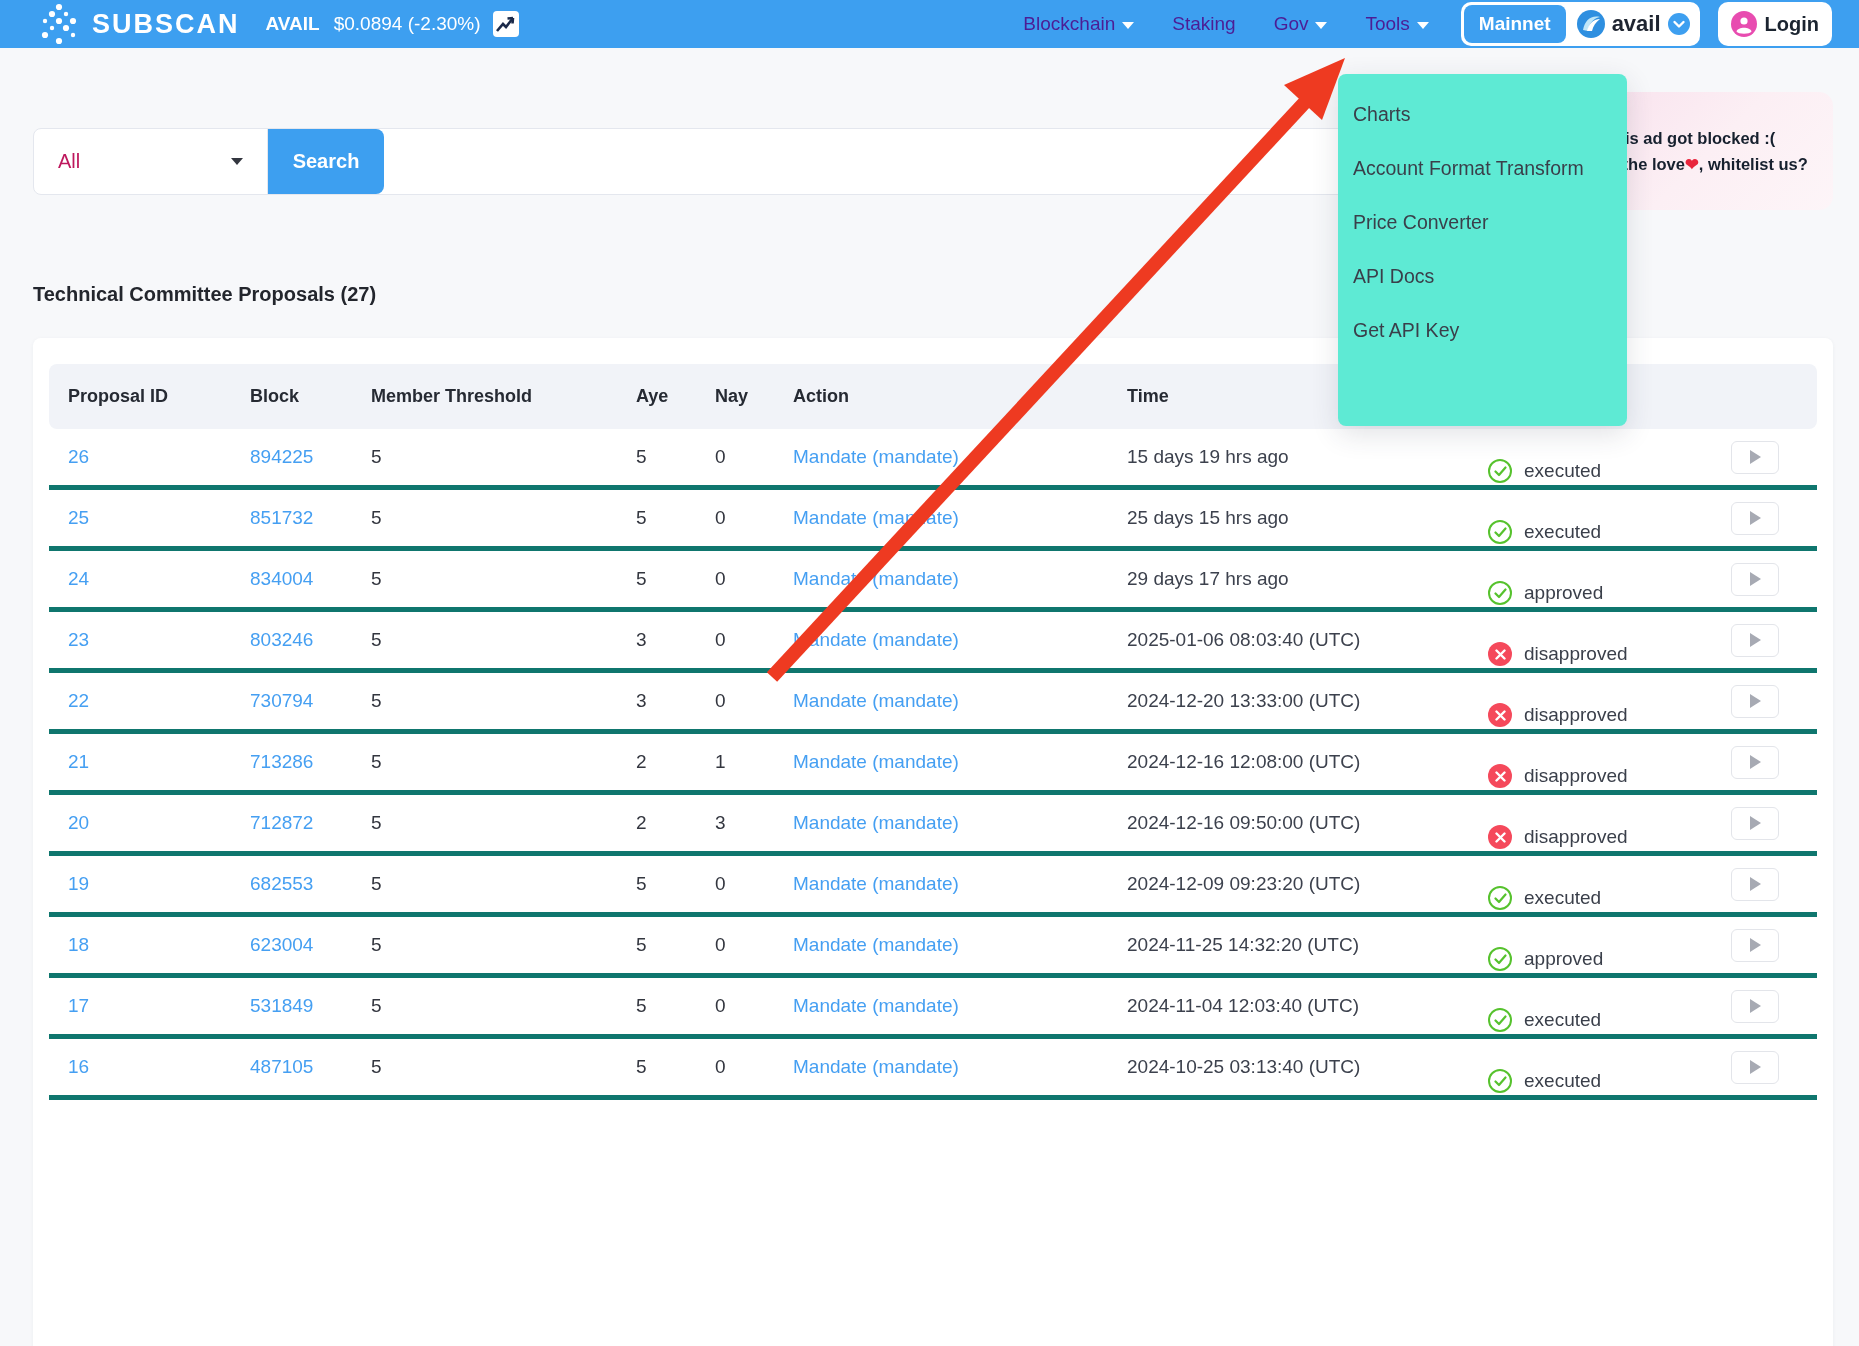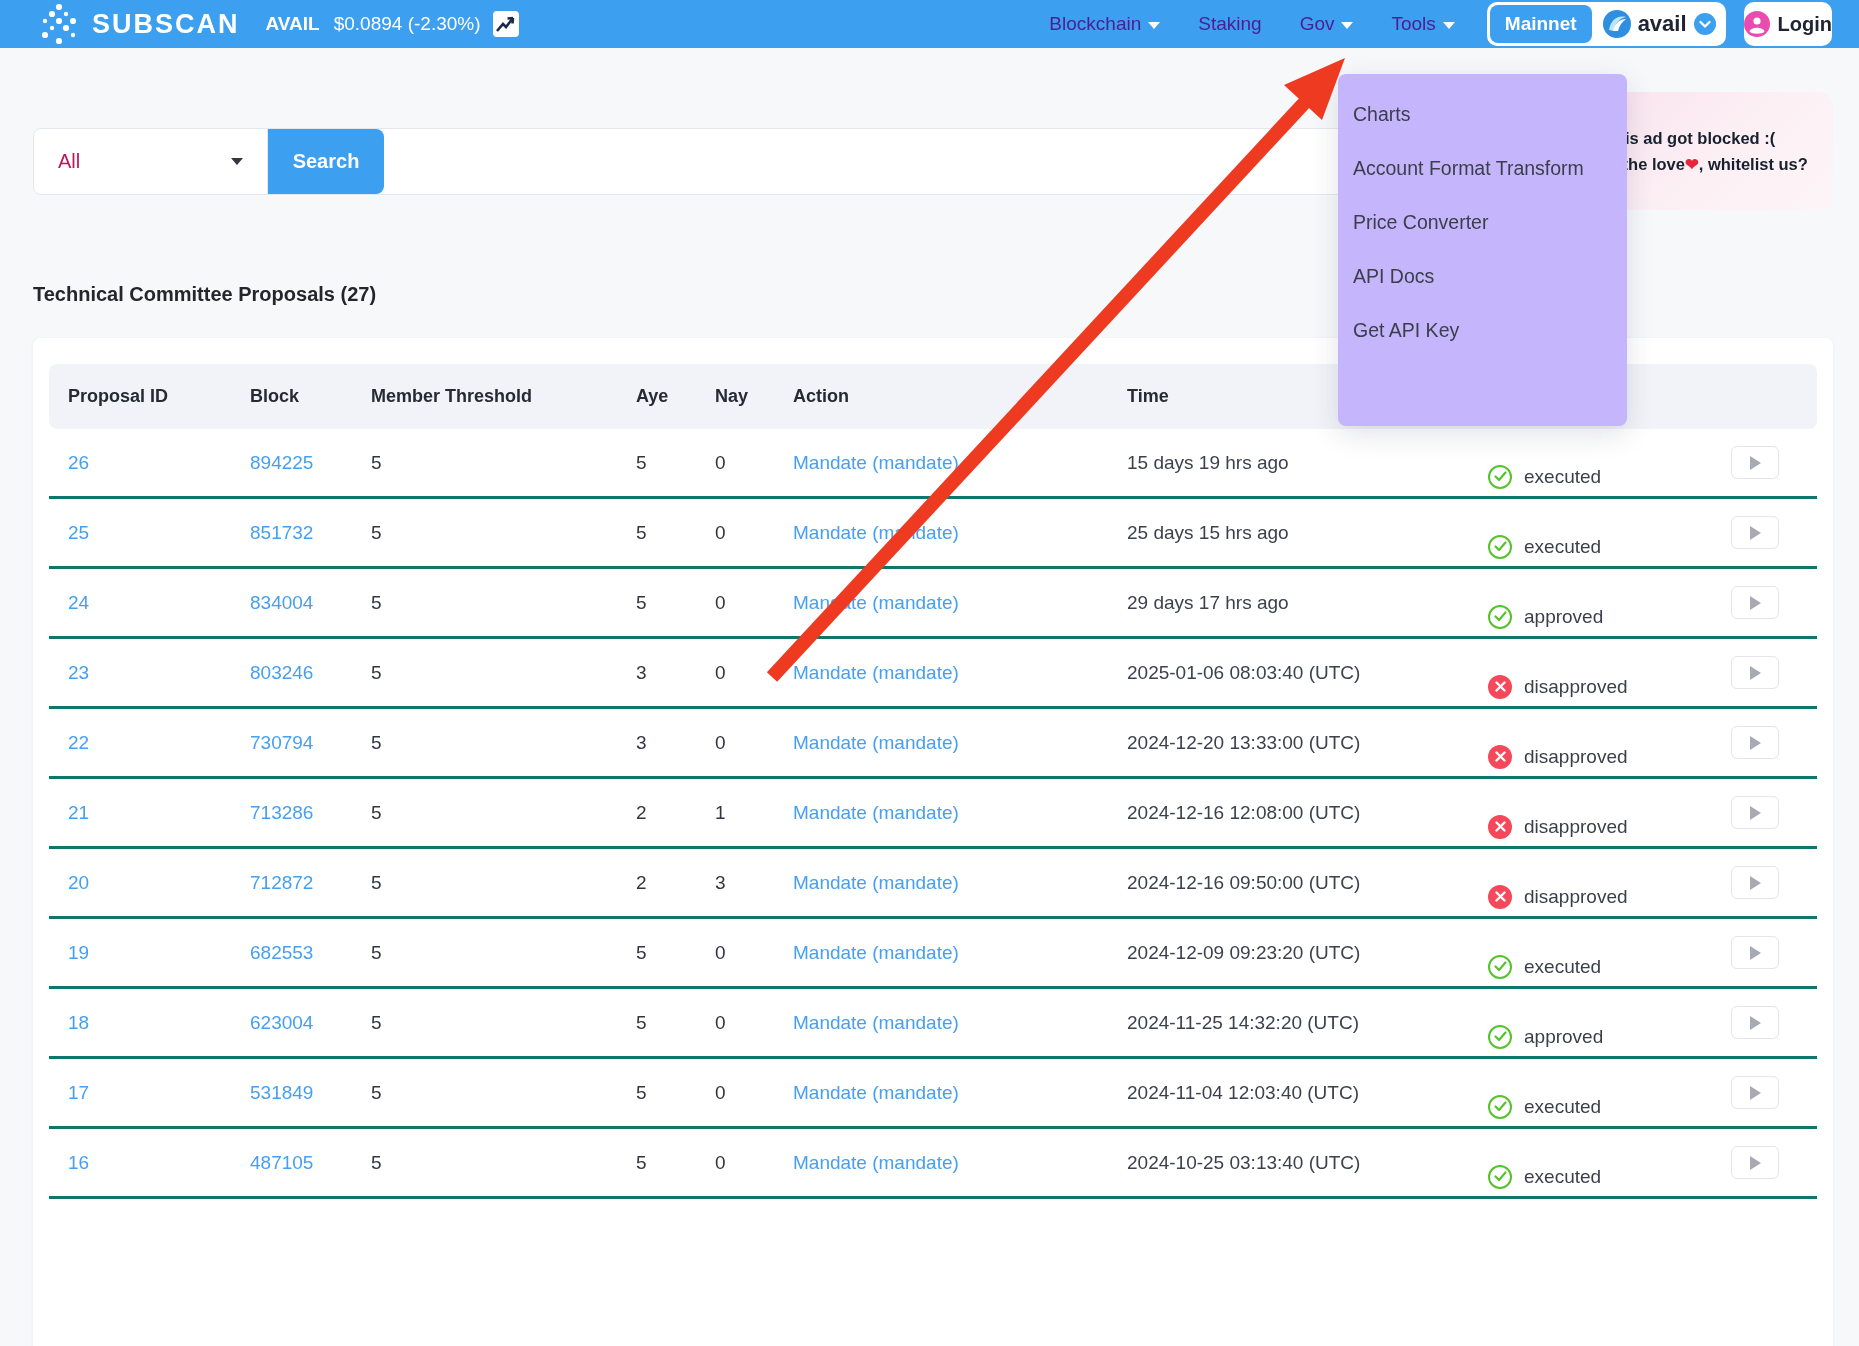--- a/index.html
+++ b/index.html
@@ -19,21 +19,21 @@
   .nav-item { color:#4c1d95; font-size:19px; display:flex; align-items:center; gap:7px; cursor:pointer; }
   .caret-w { width:0; height:0; border-left:6px solid transparent; border-right:6px solid transparent;
              border-top:7px solid #fff; margin-top:2px; }
   .net-pill { display:flex; align-items:center; background:#fff; border-radius:10px; height:44px;
               margin-left:32px; padding-right:10px; }
   .net-btn { background:#3D9FF0; color:#fff; font-size:19px; font-weight:700; border:none;
              border-radius:8px; height:38px; padding:0 15px; margin:3px; cursor:pointer; }
   .avail-wrap { display:flex; align-items:center; gap:7px; margin-left:8px; cursor:pointer; }
   .avail-label { font-size:22px; font-weight:800; color:#1E2430; }
   .login-pill { display:flex; align-items:center; background:#fff; border-radius:10px; height:44px;
-                margin-left:18px; margin-right:27px; padding:0 0; gap:8px; cursor:pointer; }
+                margin-left:18px; margin-right:27px; padding:0 13px; gap:8px; cursor:pointer; }
   .login-label { font-size:20px; font-weight:700; color:#1B2430; }
 
   
   .search-bar { position:absolute; left:33px; top:128px; width:1372px; height:67px;
                 display:flex; background:#fff; border:1px solid #E4E7EE; border-radius:8px; z-index:10; }
   .filter-select { width:234px; display:flex; align-items:center; justify-content:space-between;
                    padding:0 24px; border-right:1px solid #E4E7EE; cursor:pointer; }
   .filter-value { font-size:20px; color:#be185d; }
   .caret-d { width:0; height:0; border-left:6px solid transparent; border-right:6px solid transparent;
              border-top:7px solid #33363F; }
@@ -44,35 +44,35 @@
                 border-radius:0 8px 8px 0; cursor:pointer; font-family:"Liberation Sans", sans-serif; }
 
   
   .ad-box { position:absolute; left:1547px; top:92px; width:286px; height:118px; border-radius:14px;
             background:linear-gradient(135deg,#F8DFEC 0%, #FCEFF4 55%, #FDF5F8 100%);
             display:flex; flex-direction:column; align-items:center; justify-content:center; z-index:5; }
   .ad-line { font-size:16.5px; font-weight:700; color:#16202E; line-height:26px; white-space:nowrap; }
   .heart { color:#E8253C; }
 
   
-  .menu { position:absolute; left:1338px; top:74px; width:289px; height:352px; background:#c4b5fd;
+  .menu { position:absolute; left:1338px; top:74px; width:289px; height:352px; background:#5eead4;
           border-radius:8px; box-shadow:0 8px 28px rgba(40,50,70,.14); z-index:100; padding-top:13px; }
   .menu-item { height:54px; display:flex; align-items:center; padding-left:15px; font-size:19.5px;
                color:#3A3F4A; cursor:pointer; white-space:nowrap; }
 
   
   .page-title { position:absolute; left:33px; top:283px; font-size:20px; font-weight:700; color:#23262D; }
   .card { position:absolute; left:33px; top:338px; width:1800px; height:1100px; background:#fff;
           border-radius:8px; box-shadow:0 1px 4px rgba(40,50,70,.05); padding:26px 16px 0 16px; z-index:1; }
   .grid-row { display:grid; grid-template-columns:198px 121px 265px 79px 78px 334px 345px 241px 107px;
               align-items:center; }
   .thead { background:#F1F3F8; border-radius:8px; height:65px; }
   .th { font-size:18px; font-weight:700; color:#262A33; padding-left:3px; }
   .th:first-child { padding-left:19px; }
-  .trow { height:70px; border-bottom:3px solid #0f766e; }
+  .trow { height:61px; border-bottom:5px solid #0f766e; }
   .td { font-size:19px; color:#33363F; padding-left:3px; }
   .td:first-child { padding-left:19px; }
   .link { color:#459FF2; cursor:pointer; }
   .td-time { color:#3C414D; }
   .status-wrap { display:flex; align-items:center; gap:12px; padding-left:19px;margin-top:28px; }
   .badge { width:24px; height:24px; border-radius:50%; display:flex; align-items:center;
            justify-content:center; flex:none; }
   .badge.ok { border:2px solid #56C22D; }
   .badge.bad { background:#F5495B; }
   .status-text { font-size:19px; color:#3A3F4A; }

